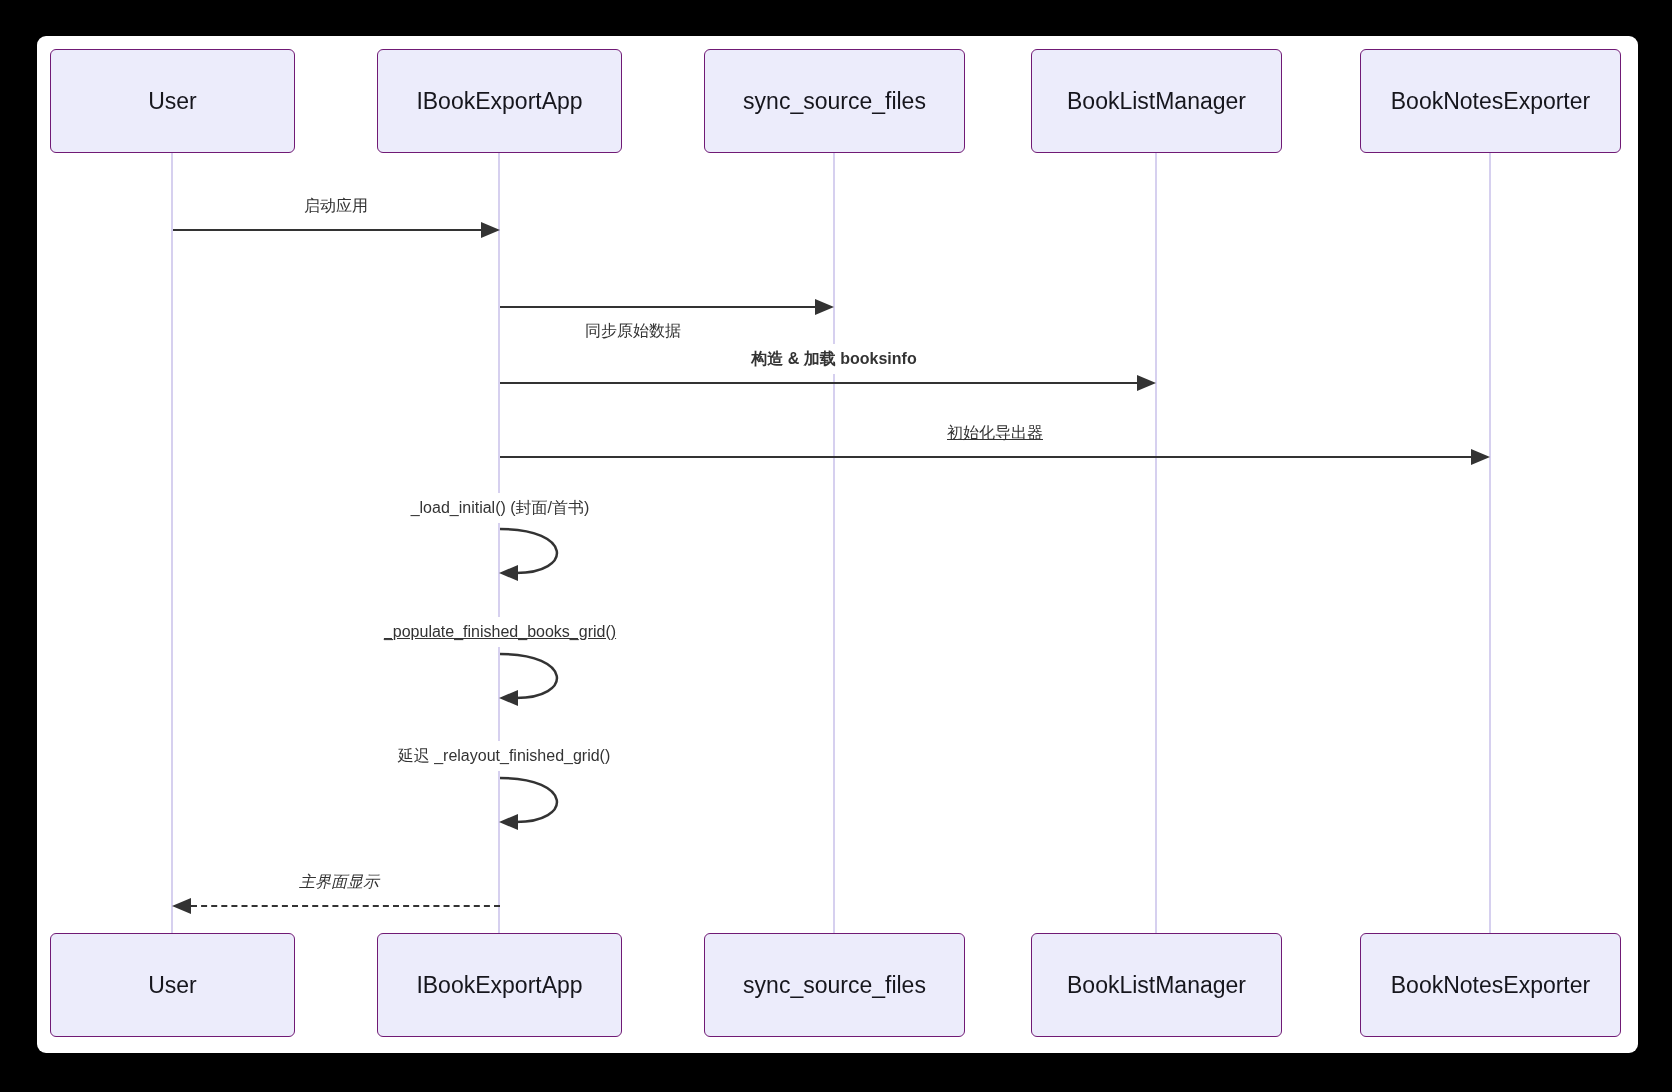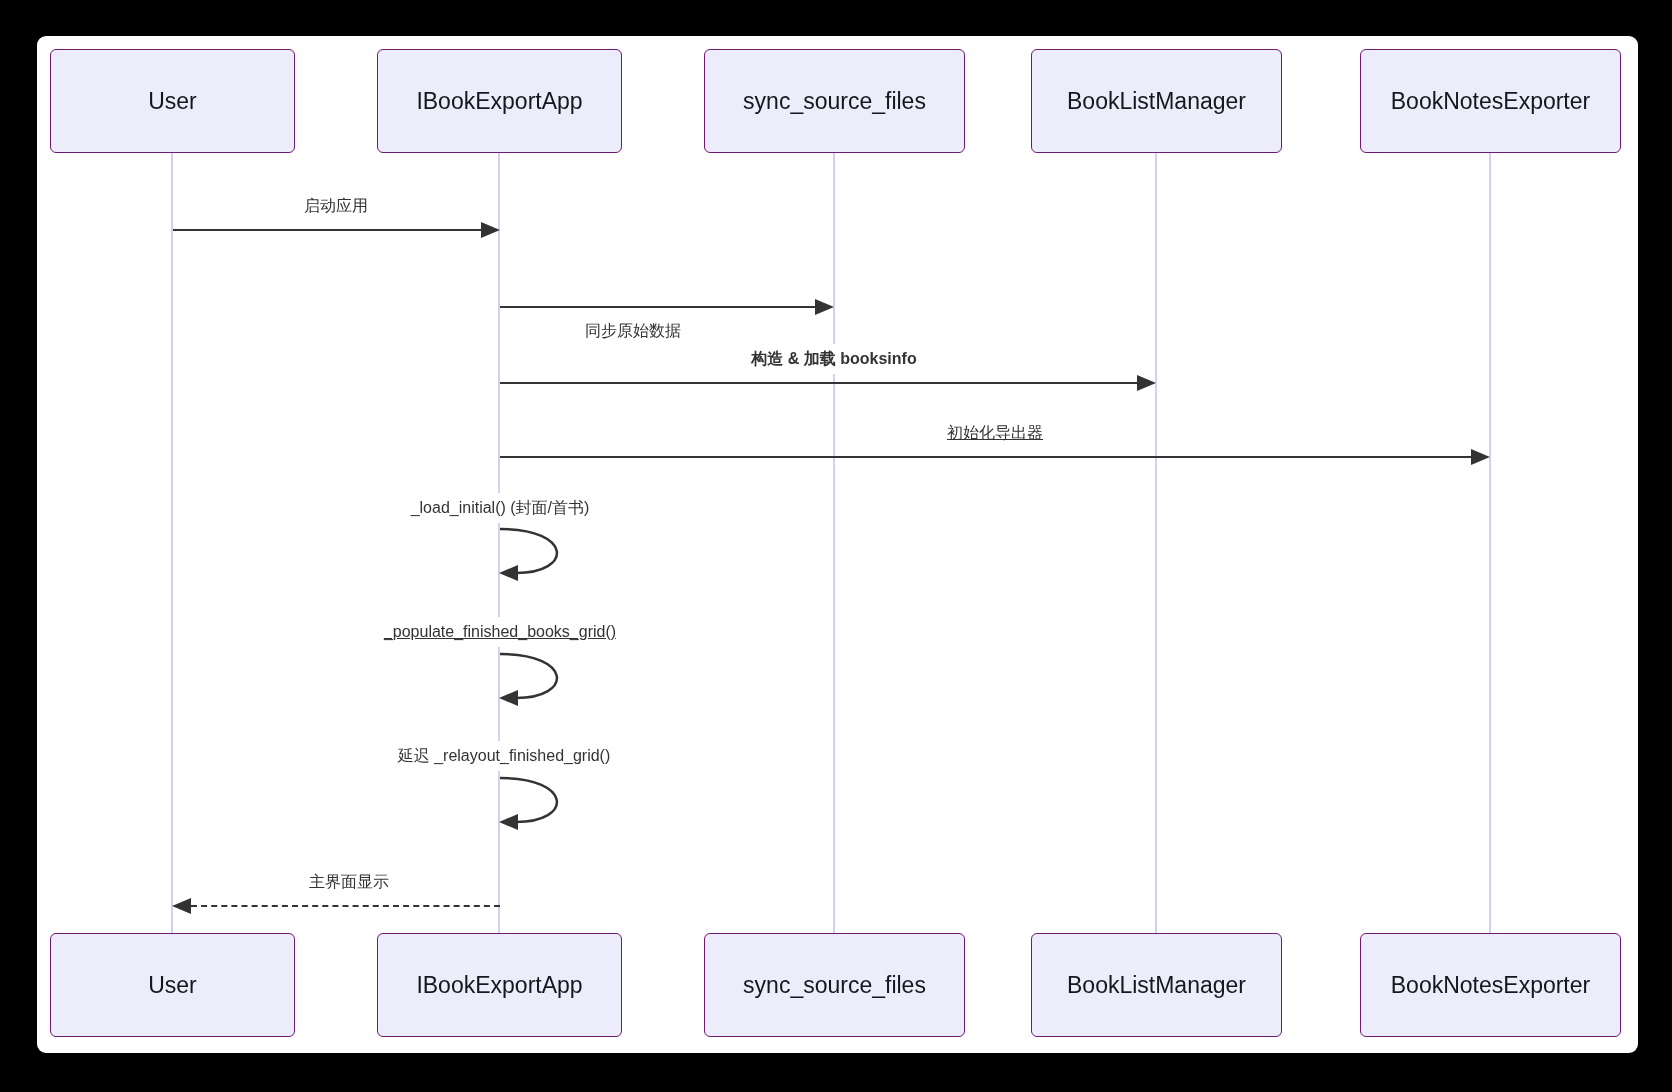--- a/index.html
+++ b/index.html
@@ -153,15 +153,15 @@
   <path d="M1,3 C74,3 74,47 17,47" stroke="#333333" stroke-width="2.5" fill="none"></path>
   <polygon points="19,39 0,47 19,55" fill="#333333"></polygon>
 </svg>
 
 <div class="msg-label" style="left:504px; top:741px;">延迟 _relayout_finished_grid()</div>
 <svg class="self-loop" style="left:499px; top:775px;" width="92" height="56" viewBox="0 0 92 56">
   <path d="M1,3 C74,3 74,47 17,47" stroke="#333333" stroke-width="2.5" fill="none"></path>
   <polygon points="19,39 0,47 19,55" fill="#333333"></polygon>
 </svg>
 
-<div class="msg-label" style="left:349px; top:867px;">主界面显示</div>
+<div class="msg-label" style="left:339px; top:867px;font-style:italic;">主界面显示</div>
 <div class="msg-line dashed" style="left:191px; top:905px; width:309px;"></div>
 <div class="head-left" style="left:172px; top:898px;"></div>
 
 </body></html>

